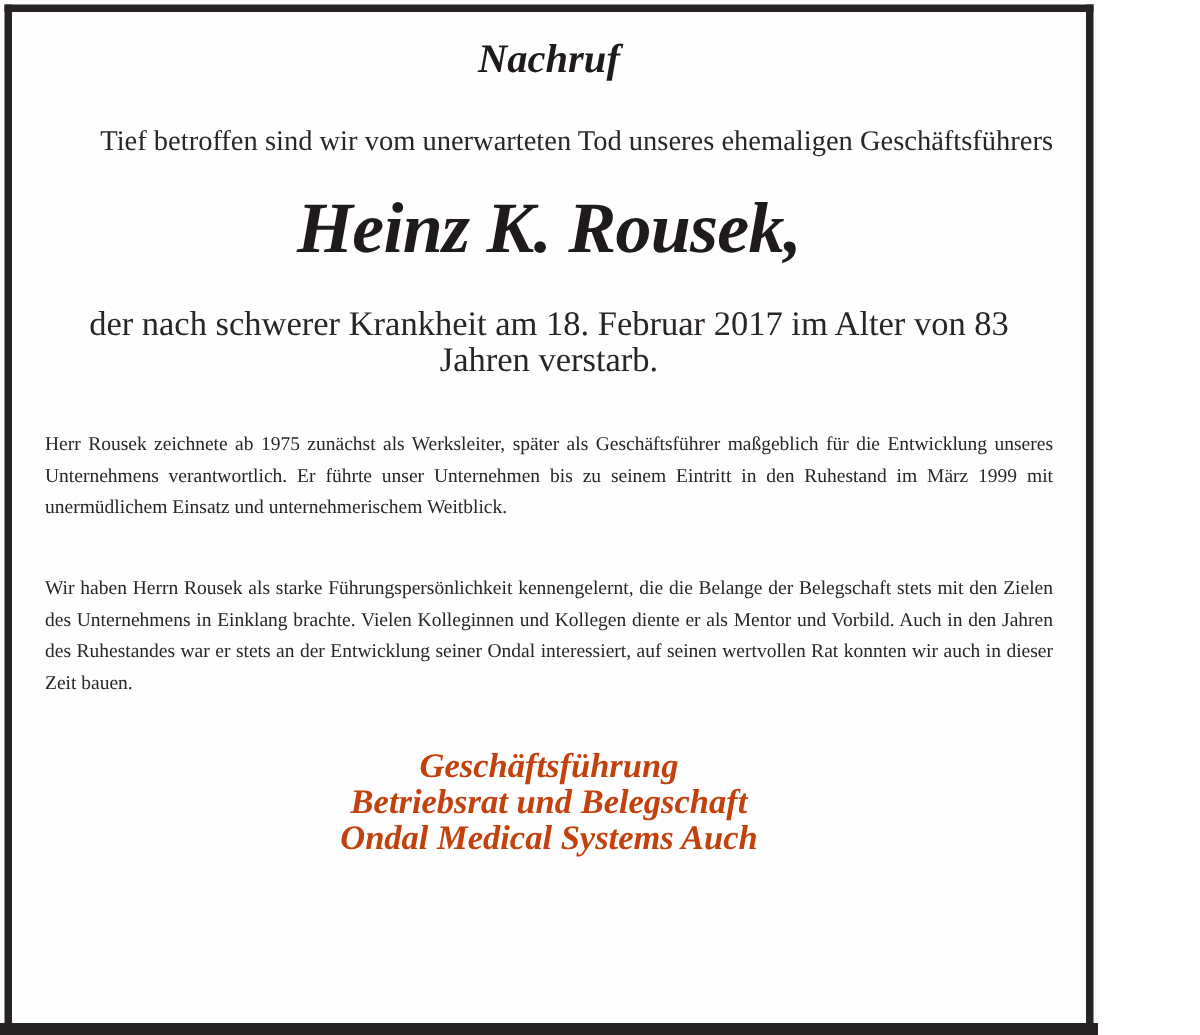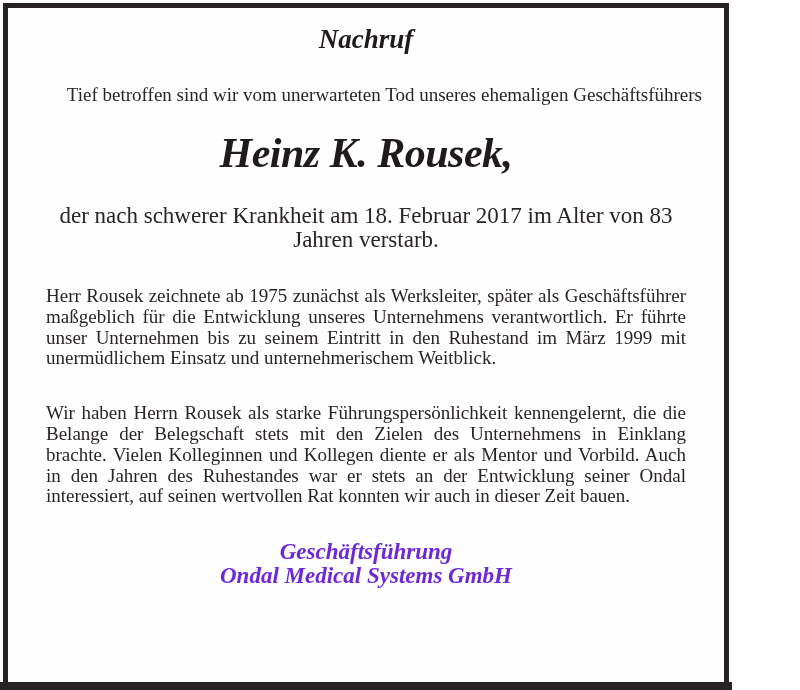--- a/index.html
+++ b/index.html
@@ -49,60 +49,61 @@
     margin-top: 27px;
     text-align: right;
     font-size: 19px;
     line-height: 24px;
   }
   .name {
     margin-top: 21px;
     text-align: center;
     font-style: italic;
     font-weight: 700;
-    font-size: 42px;
+    font-size: 48px;
     line-height: 50px;
     letter-spacing: -0.5px;
     color: #1f1b1c;
   }
   .subtitle {
     margin-top: 26px;
     text-align: center;
     font-size: 23px;
     line-height: 24px;
   }
   .para {
-    margin: 16px;
+    margin: 0;
     text-align: justify;
-    font-size: 19px;
+    font-size: 13px;
     line-height: 20.8px;
   }
   .p1 { margin-top: 34px; }
   .p2 { margin-top: 34px; }
   .p3 { margin-top: 36px; }
   .signatures {
     margin-top: 33px;
     text-align: center;
     font-style: italic;
     font-weight: 700;
     font-size: 23px;
     line-height: 24px;
-    color: #6d28d9;
+    color: #c2410c;
   }
 </style>
 </head>
 <body>
 
 <div class="page">
   <div class="frame">
     <div class="title">Nachruf</div>
     <div class="intro">Tief betroffen sind wir vom unerwarteten Tod unseres ehemaligen Geschäftsführers</div>
     <div class="name">Heinz K. Rousek,</div>
     <div class="subtitle">der nach schwerer Krankheit am 18. Februar 2017 im Alter von 83 Jahren verstarb.</div>
     <p class="para p1">Herr Rousek zeichnete ab 1975 zunächst als Werksleiter, später als Geschäftsführer maßgeblich für die Entwicklung unseres Unternehmens verantwortlich. Er führte unser Unternehmen bis zu seinem Eintritt in den Ruhestand im März 1999 mit unermüdlichem Einsatz und unternehmerischem Weitblick.</p>
     <p class="para p2">Wir haben Herrn Rousek als starke Führungspersönlichkeit kennengelernt, die die Belange der Belegschaft stets mit den Zielen des Unternehmens in Einklang brachte. Vielen Kolleginnen und Kollegen diente er als Mentor und Vorbild. Auch in den Jahren des Ruhestandes war er stets an der Entwicklung seiner Ondal interessiert, auf seinen wertvollen Rat konnten wir auch in dieser Zeit bauen.</p>
     <div class="signatures">
       <div>Geschäftsführung</div>
-      <div>Ondal Medical Systems GmbH</div>
+      <div>Betriebsrat und Belegschaft</div>
+      <div>Ondal Medical Systems Auch</div>
     </div>
   </div>
   <div class="bottom-bar"></div>
 </div>
 
 </body></html>

